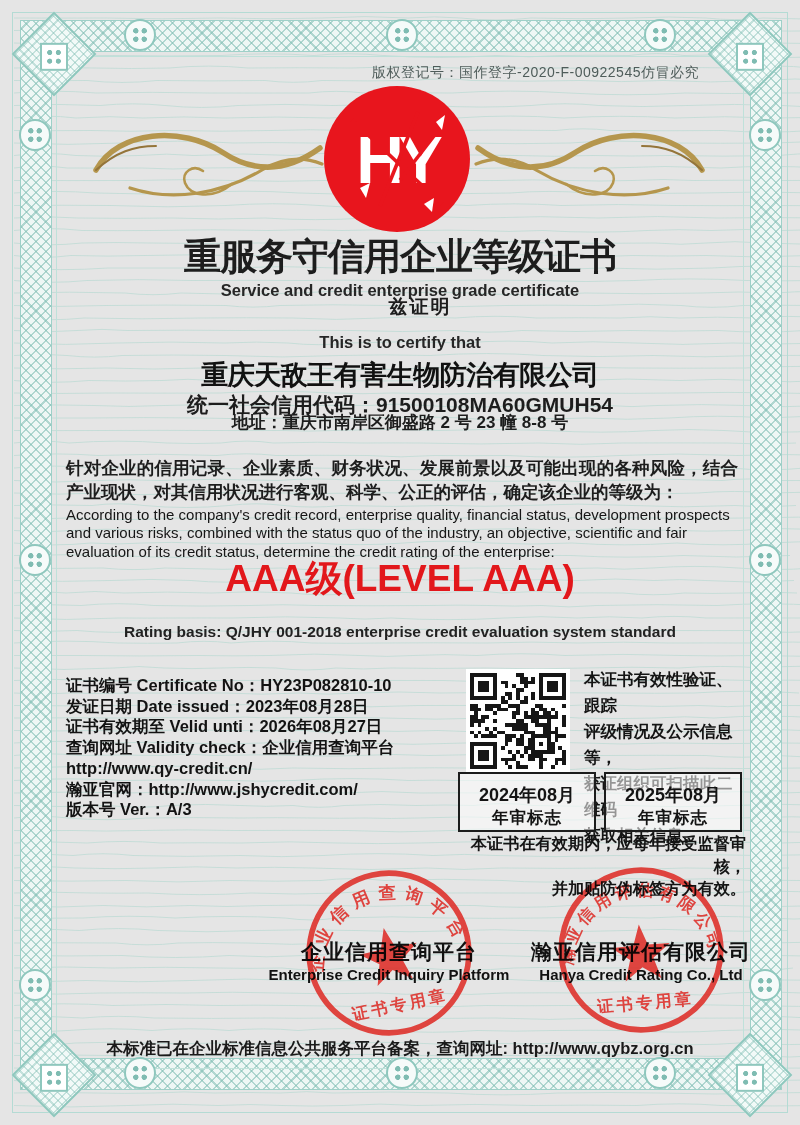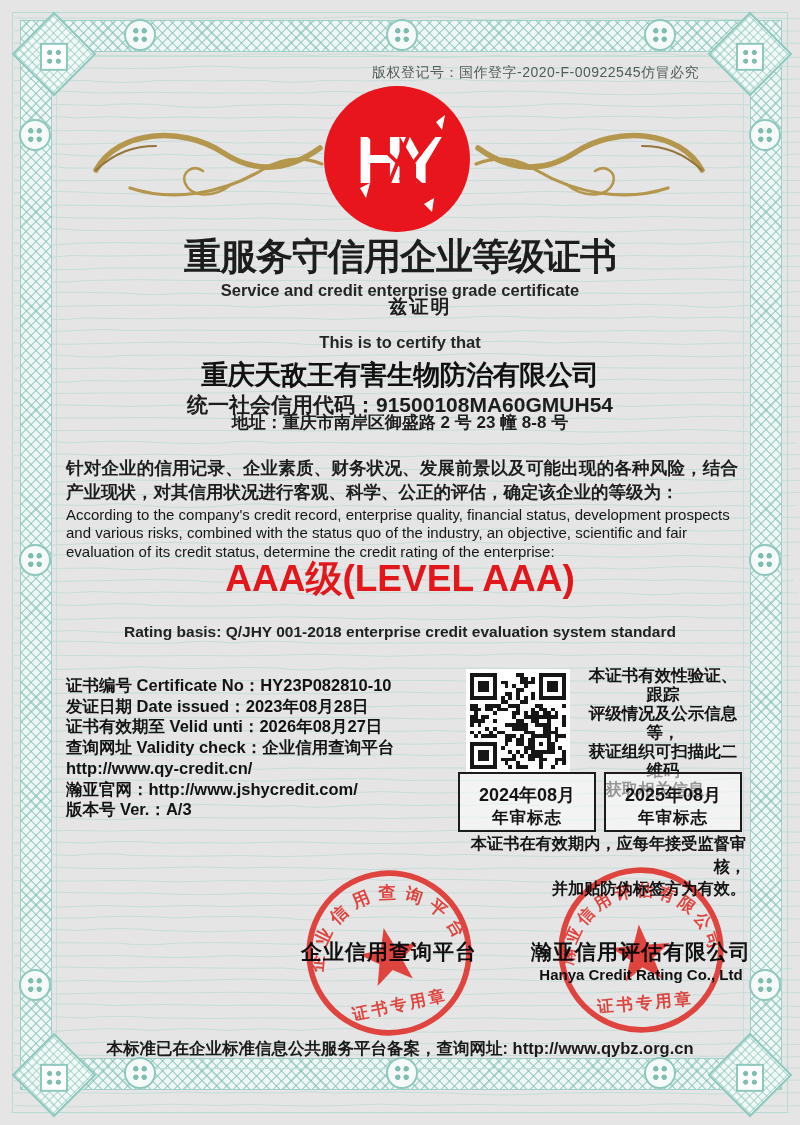--- a/index.html
+++ b/index.html
@@ -55,21 +55,21 @@
   .credit-code{top:391px;font-size:21px;font-weight:700;color:#1d1d1d;}
   .address{top:411px;font-size:17px;font-weight:700;color:#1d1d1d;}
   .body-cn{left:66px;top:456px;width:672px;font-size:17.5px;line-height:24px;font-weight:700;
     color:#1d1d1d;text-align:justify;}
   .body-en{left:66px;top:506px;width:676px;font-size:15px;line-height:18.4px;font-weight:500;color:#161616;}
   .rating-level{top:554px;font-size:37px;font-weight:900;color:#e2171b;letter-spacing:0;}
   .basis-cn{top:604px;font-size:15.5px;font-weight:700;color:#1d1d1d;}
   .basis-en{top:623px;font-size:15.5px;font-weight:600;color:#222;}
   .details{left:66px;top:675px;width:396px;font-size:16.5px;line-height:20.7px;font-weight:700;color:#131313;}
   #qr{left:466px;top:669px;width:104px;height:104px;}
-  .qr-note{left:584px;top:666px;width:158px;font-size:16.5px;line-height:19px;font-weight:700;color:#141414;text-align:center;}
+  .qr-note{left:584px;top:666px;width:158px;font-size:16.5px;line-height:26px;font-weight:700;color:#141414;}
   .annual-box{top:772px;width:134px;height:46px;border:2.5px solid #1c1c1c;
     background:rgba(255,255,255,.55);text-align:center;padding-top:10px;}
   .annual-box .m{font-size:18px;font-weight:700;color:#141414;line-height:23px;}
   .annual-box .l{font-size:16.5px;font-weight:700;color:#141414;line-height:21px;letter-spacing:1px;}
   .box-1{left:458px;} .box-2{left:604px;}
   .validity-note{left:450px;top:832px;width:296px;text-align:right;
     font-size:16.2px;line-height:22.5px;font-weight:700;color:#141414;}
   .issuer{top:938px;text-align:center;}
   .issuer .cn{font-size:21px;font-weight:800;color:#111;letter-spacing:1px;line-height:27px;}
   .issuer .en{font-size:15px;font-weight:600;color:#111;line-height:20px;}
@@ -603,20 +603,21 @@
       <div class="l">年审标志</div>
     </div>
 
     <div class="abs validity-note">
       <div>本证书在有效期内，应每年接受监督审核，</div>
       <div>并加贴防伪标签方为有效。</div>
     </div>
 
     <div class="abs issuer issuer-left">
       <div class="cn">企业信用查询平台</div>
+      <div class="en">Enterprise Credit Inquiry Platform</div>
     </div>
     <div class="abs issuer issuer-right">
       <div class="cn">瀚亚信用评估有限公司</div>
       <div class="en">Hanya Credit Rating Co., Ltd</div>
     </div>
 
     <svg class="seal seal-left" viewBox="0 0 170 170">
       <defs>
           <path id="arc-l" d="M 17 100 A 68 68 0 0 1 153 100" fill="none"></path>
         </defs>

